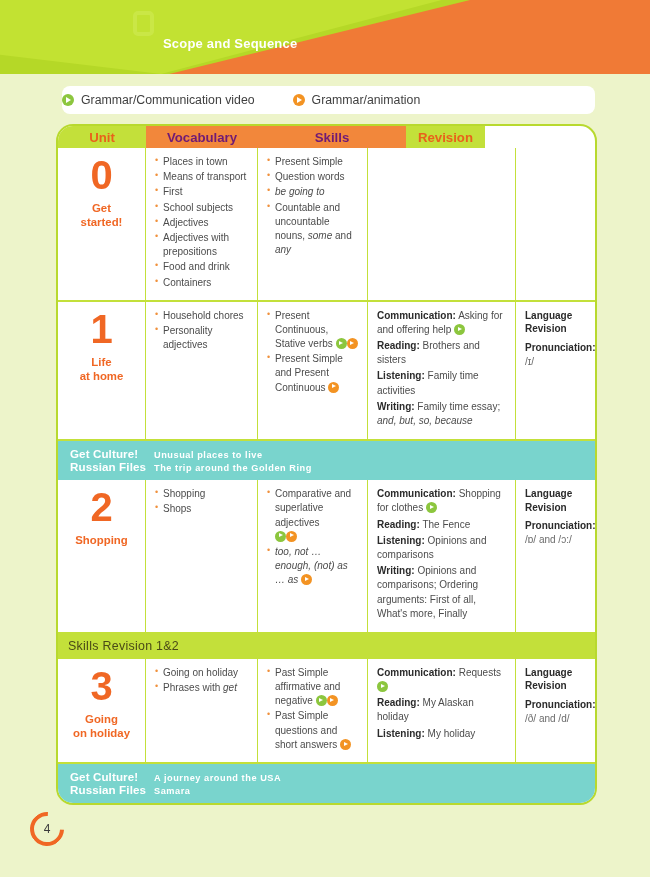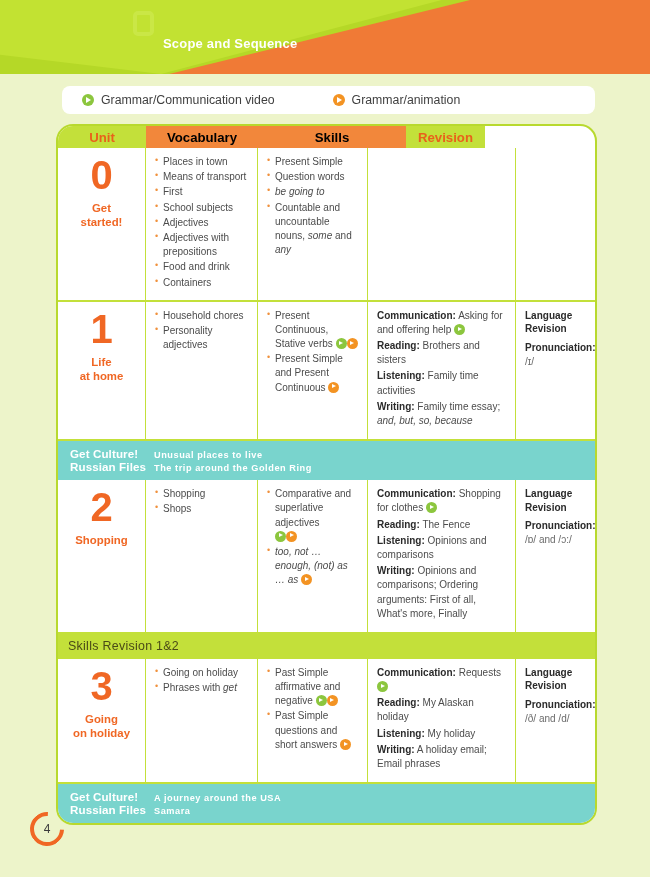--- a/index.html
+++ b/index.html
@@ -27,21 +27,21 @@
   }
   .banner-title {
     position: absolute; left: 163px; top: 36px;
     font-size: 13px; font-weight: bold; color: #ffffff; letter-spacing: .2px;
   }
 
   
   .legend {
     position: absolute; left: 62px; top: 86px; width: 533px; height: 28px;
     background: #ffffff; border-radius: 8px; display: flex; align-items: center;
-    padding-left: 20px; gap: 58px;
+    gap: 38px;
   }
   .legend-item { display: flex; align-items: center; gap: 7px; font-size: 12.3px; color: #3f3f3f; }
 
   .play {
     display: inline-block; width: 12px; height: 12px; border-radius: 50%;
     position: relative; flex: none; vertical-align: -2px;
   }
   .play::after {
     content: ""; position: absolute; left: 4.2px; top: 3px;
     border-left: 5px solid #fff; border-top: 3px solid transparent; border-bottom: 3px solid transparent;
@@ -61,21 +61,21 @@
   .c1 { width: 112px; }
   .c2 { width: 110px; }
   .c3 { width: 148px; }
   .c4 { width: 79px; }
 
   .hcell {
     height: 22px; display: flex; align-items: center; justify-content: center;
     font-size: 13.2px; font-weight: bold;
   }
   .hcell.g { background: #c3e03a; color: #e8621b; }
-  .hcell.o { background: #f2873b; color: #000000; text-align: center; }
+  .hcell.o { background: #f2873b; color: #701a75; text-align: center; }
 
   .cell {
     padding: 7px 8px 9px 9px; font-size: 10px; line-height: 1.42; color: #4c4c4c;
     border-right: 1px solid #c3e03a; background: #fff;
   }
   .cell:last-child { border-right: none; }
   .unit-cell {
     border-right: 1px solid #c3e03a; background: #fff;
     display: flex; flex-direction: column; align-items: center; justify-content: flex-start;
     padding-top: 8px;
@@ -286,21 +286,20 @@
           <li><span>Past Simple affirmative and negative</span>
             <span class="play sm green"></span><span class="play sm orange"></span></li>
           <li><span>Past Simple questions and short answers</span>
             <span class="play sm orange"></span></li>
         </ul>
       </div>
       <div class="cell c3">
         <div class="skill-p"><b>Communication:</b> <span>Requests</span> <span class="play sm green"></span></div>
         <div class="skill-p"><b>Reading:</b> <span>My Alaskan holiday</span></div>
         <div class="skill-p"><b>Listening:</b> <span>My holiday</span></div>
-        <div class="skill-p"><b>Writing:</b> <span>A holiday email; Email phrases</span></div>
       </div>
       <div class="cell c4">
         <div class="rev-title" style="white-space:pre-line">Language
 Revision</div>
         <div class="rev-pron"><span style="font-weight:bold;color:#2b2b2b">Pronunciation:</span><br><span>/ð/ and /d/</span></div>
       </div>
     </div>
 
     <div class="sep"></div>
 

